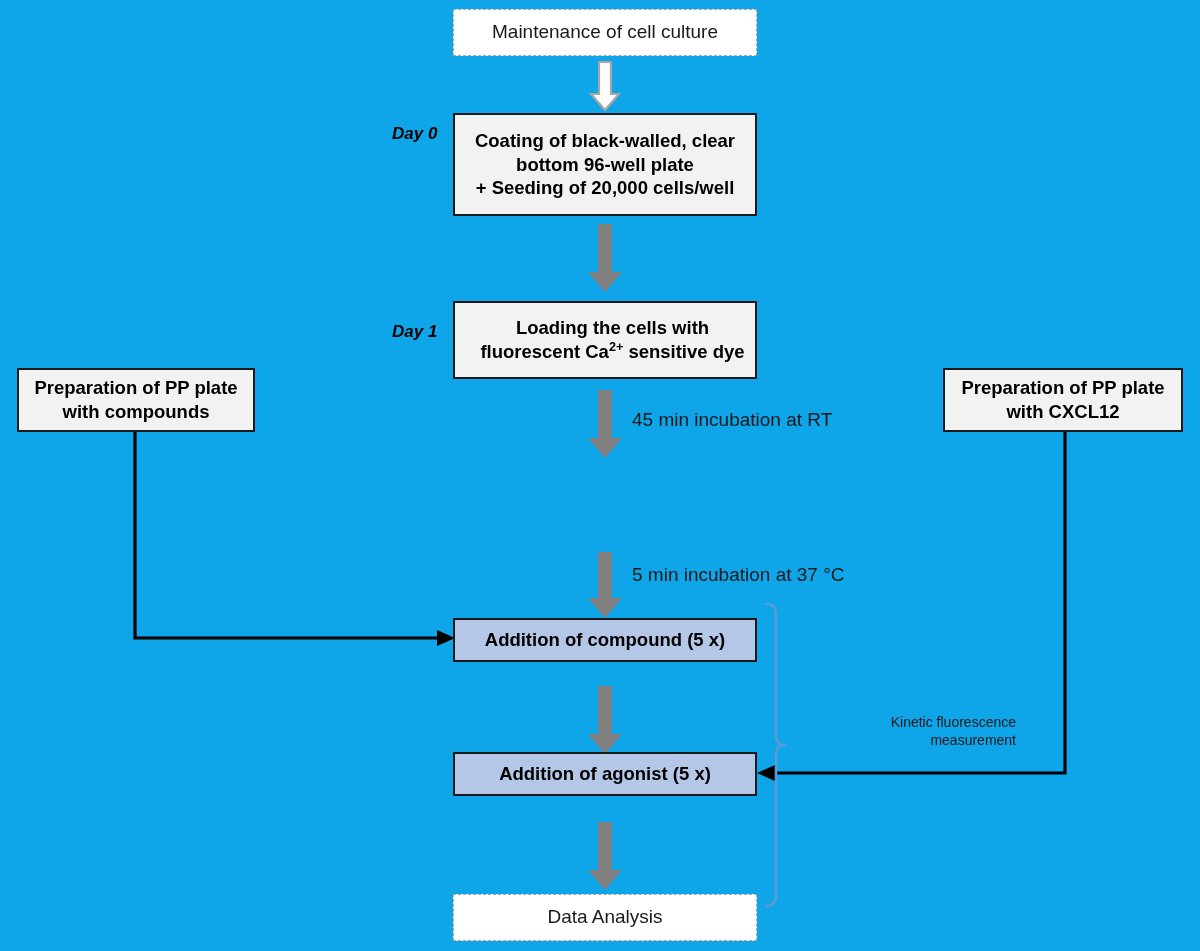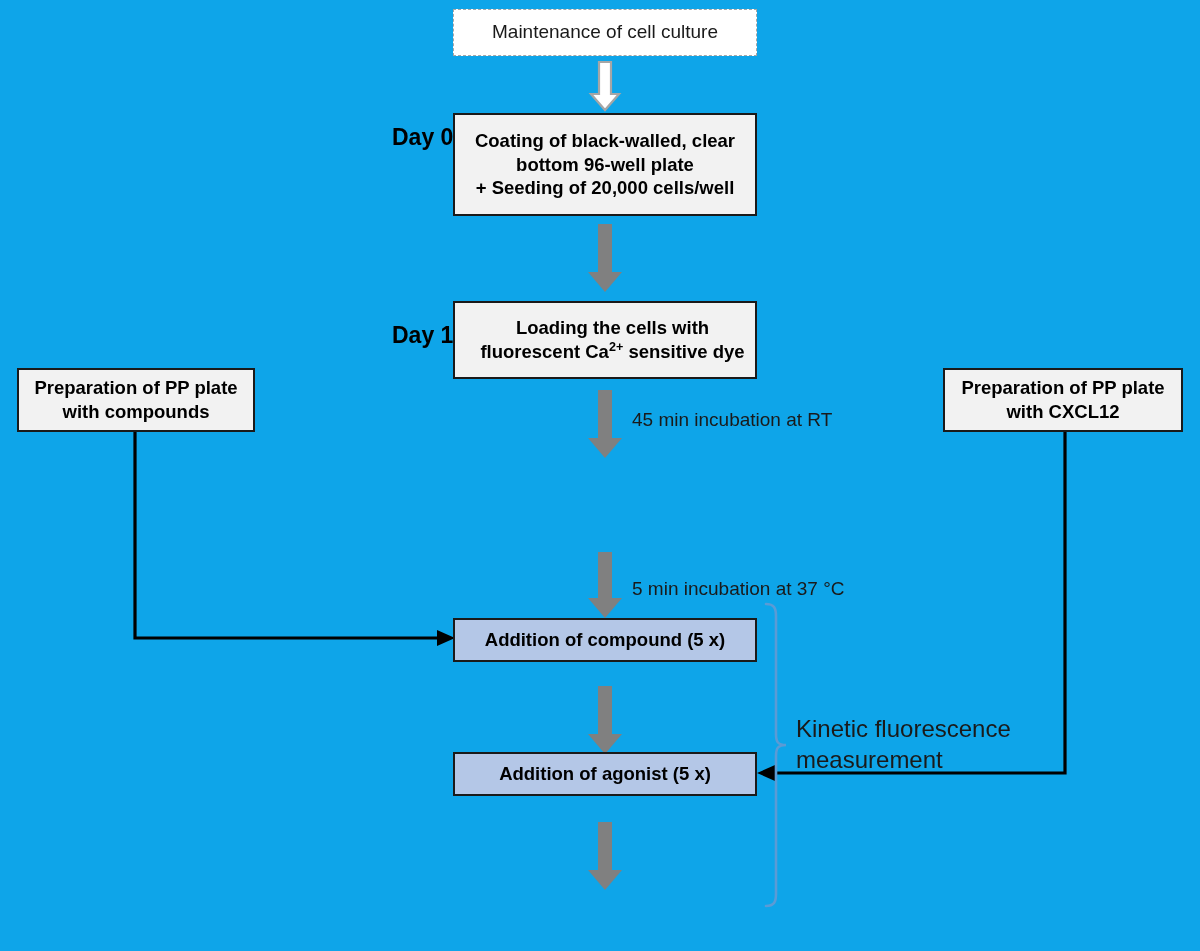--- a/index.html
+++ b/index.html
@@ -55,35 +55,36 @@
     font-size: 19px;
     color: #1a1a1a;
   }
   .node-inner {
     padding: 0 10px;
     width: 100%;
   }
   .side-label {
     position: absolute;
     font-weight: bold;
-    font-size: 23px;
+    font-size: 17px;
     color: #000000;
     white-space: nowrap;
+    font-style: italic;
   }
   .edge-label {
     position: absolute;
     font-size: 19px;
     color: #1a1a1a;
     white-space: nowrap;
   }
   .brace-label {
     position: absolute;
-    font-size: 24px;
+    font-size: 14px;
     color: #1a1a1a;
-    text-align: left;
+    text-align: right;
     line-height: 1.3;
   }
   sup {
     font-size: 0.68em;
     vertical-align: super;
     line-height: 0;
   }
 </style>
 </head>
 <body>
@@ -164,32 +165,35 @@
       <span>Loading the cells with</span><br>
       <span>fluorescent Ca</span><sup>2+</sup><span> sensitive dye</span>
     </span>
   </div>
 
   <div class="edge-label" style="left:632px; top:409px;">
     <span>45 min incubation at RT</span>
   </div>
 
 
-  <div class="edge-label" style="left:632px; top:578px;">
+  <div class="edge-label" style="left:632px; top:564px;">
     <span>5 min incubation at 37 °C</span>
   </div>
 
   <div class="node node-blue" style="left:453px; top:618px; width:304px; height:44px;">
     <span class="node-inner">Addition of compound (5 x)</span>
   </div>
 
   <div class="node node-blue" style="left:453px; top:752px; width:304px; height:44px;">
     <span class="node-inner">Addition of agonist (5 x)</span>
   </div>
 
+  <div class="node node-dashed" style="left:453px; top:894px; width:304px; height:47px;">
+    <span class="node-inner">Data Analysis</span>
+  </div>
 
   <div class="node node-solid" style="left:17px; top:368px; width:238px; height:64px;">
     <span class="node-inner">
       <span>Preparation of PP plate</span><br>
       <span>with compounds</span>
     </span>
   </div>
 
   <div class="node node-solid" style="left:943px; top:368px; width:240px; height:64px;">
     <span class="node-inner">

